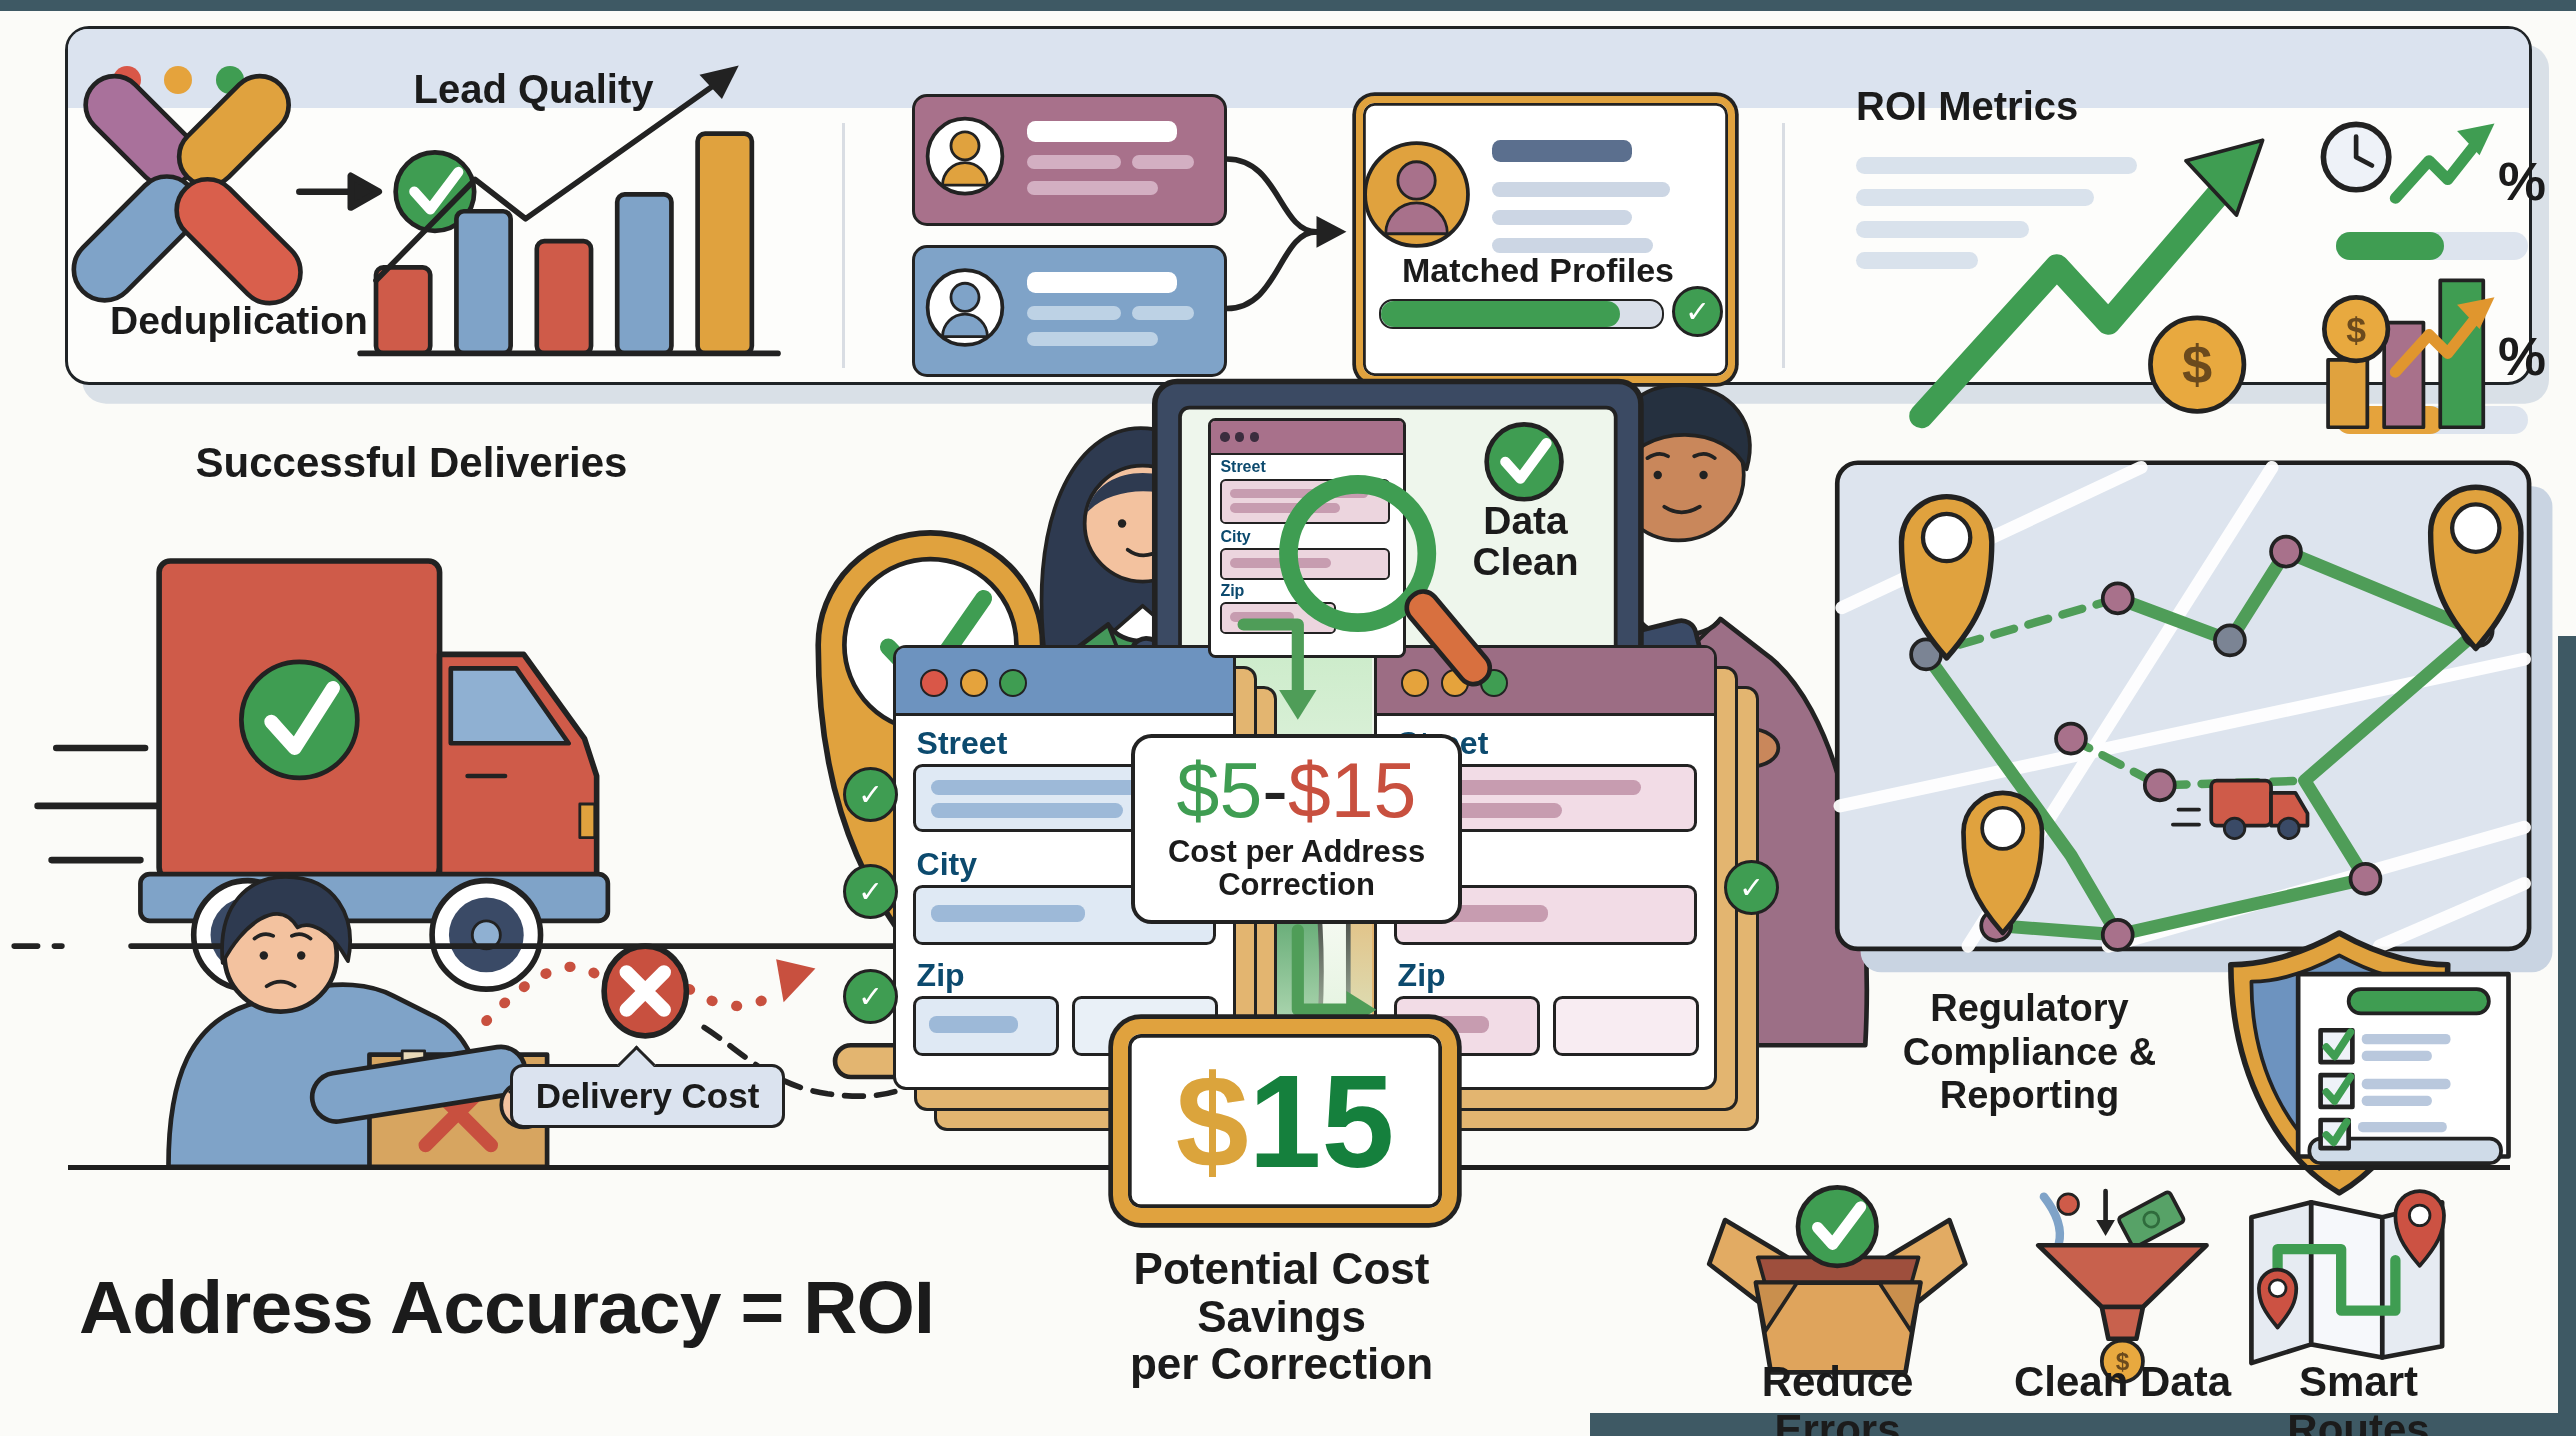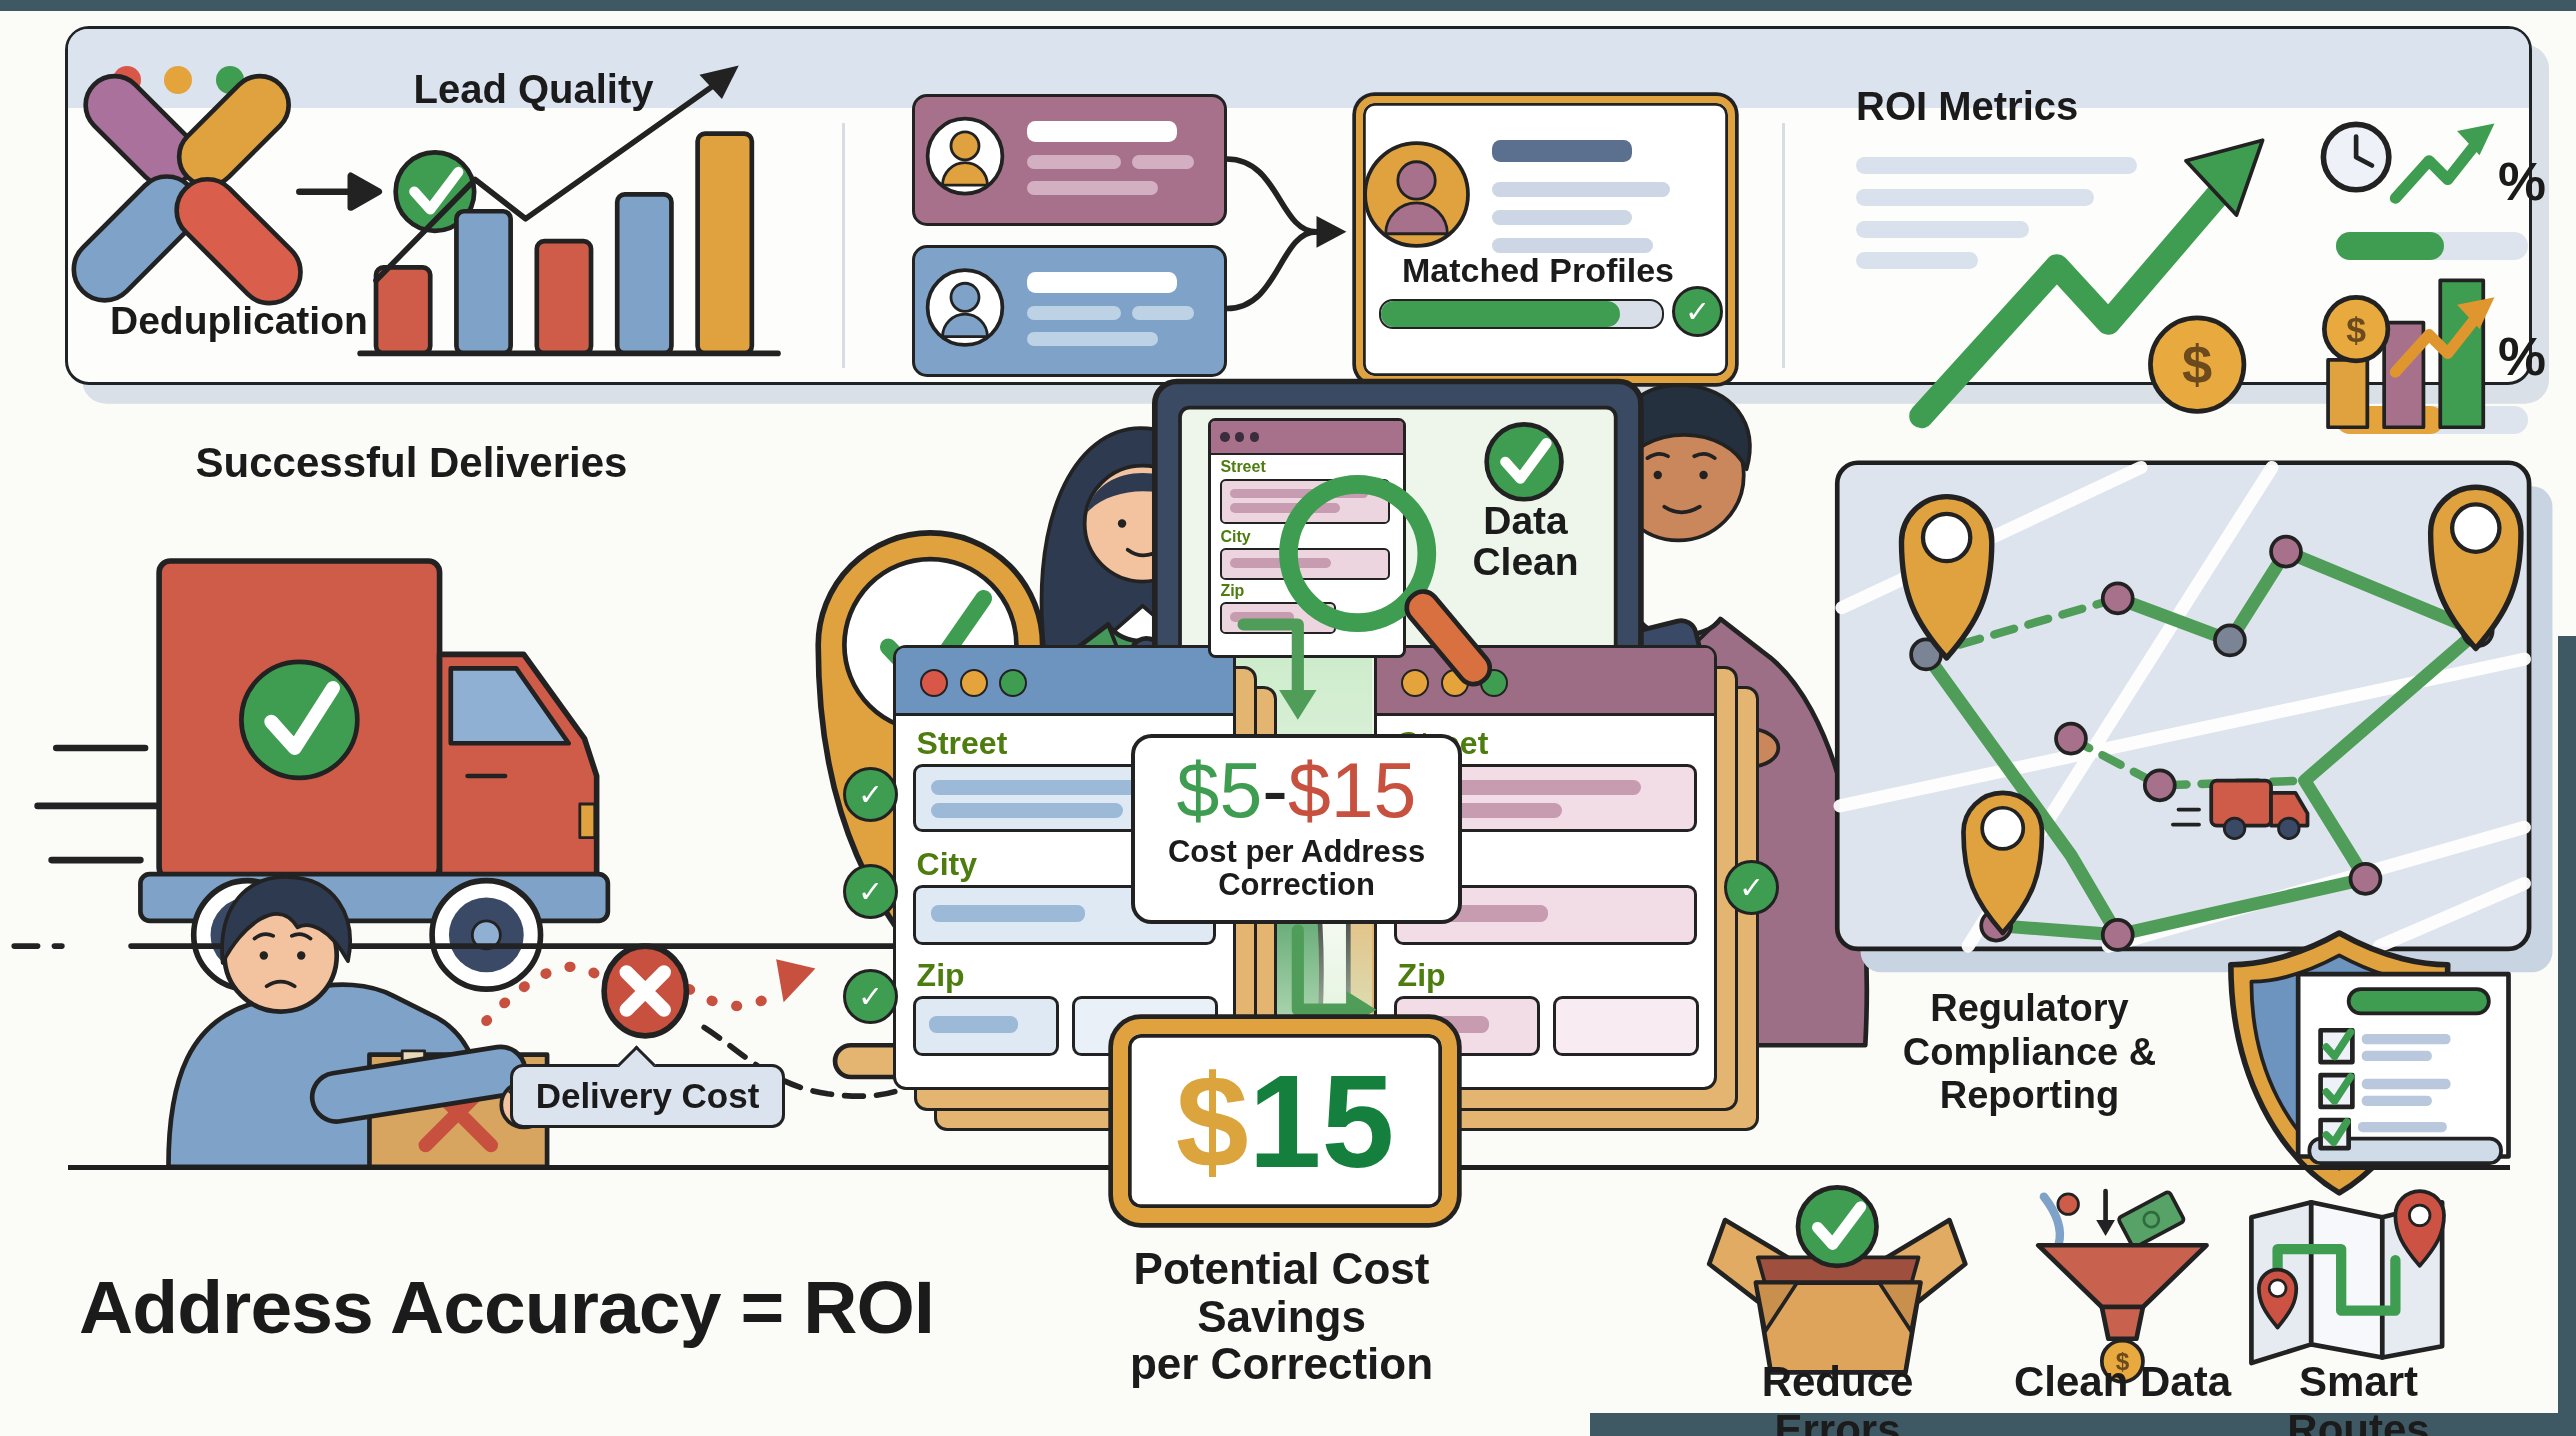--- a/index.html
+++ b/index.html
@@ -15,21 +15,21 @@
   .cardline{position:absolute;border-radius:8.4px;}
   .pill{position:absolute;height:28px;border-radius:14px;background:#dde4ee;}
   .pillfill{position:absolute;left:0;top:0;height:100%;border-radius:14px;}
   .check-dot{position:absolute;width:49px;height:49px;border-radius:50%;background:#3f9d52;border:3.7px solid #222;
              color:#fff;font-weight:bold;font-size:30px;display:flex;align-items:center;justify-content:center;}
   .formwin{position:absolute;width:337px;height:439px;background:#fff;border:3.7px solid #222;border-radius:13px;}
   .formsheet{position:absolute;width:337px;height:439px;background:#e3b570;border:3.7px solid #222;border-radius:13px;}
   .fhead{position:absolute;left:0;top:0;right:0;height:65px;border-radius:8.4px 8.4px 0 0;border-bottom:3.7px solid #222;}
   .field{position:absolute;border:3.7px solid #222;border-radius:9.4px;}
   .fbar{position:absolute;border-radius:7.5px;}
-  .flabel{position:absolute;font-weight:bold;font-size:32px;color:#4d7c0f;}
+  .flabel{position:absolute;font-weight:bold;font-size:32px;color:#0c4a6e;}
   .bubble{position:absolute;background:#dbe3ef;border:3.7px solid #222;border-radius:13px;
           display:flex;align-items:center;justify-content:center;}
   .bubble::before{content:'';position:absolute;top:-16px;left:110px;width:24px;height:24px;background:#dbe3ef;
           border-left:3.7px solid #222;border-top:3.7px solid #222;transform:rotate(45deg);}
   svg{position:absolute;left:0;top:0;pointer-events:none;}
 </style>
 </head>
 <body>
 
 <div class="canvas">

